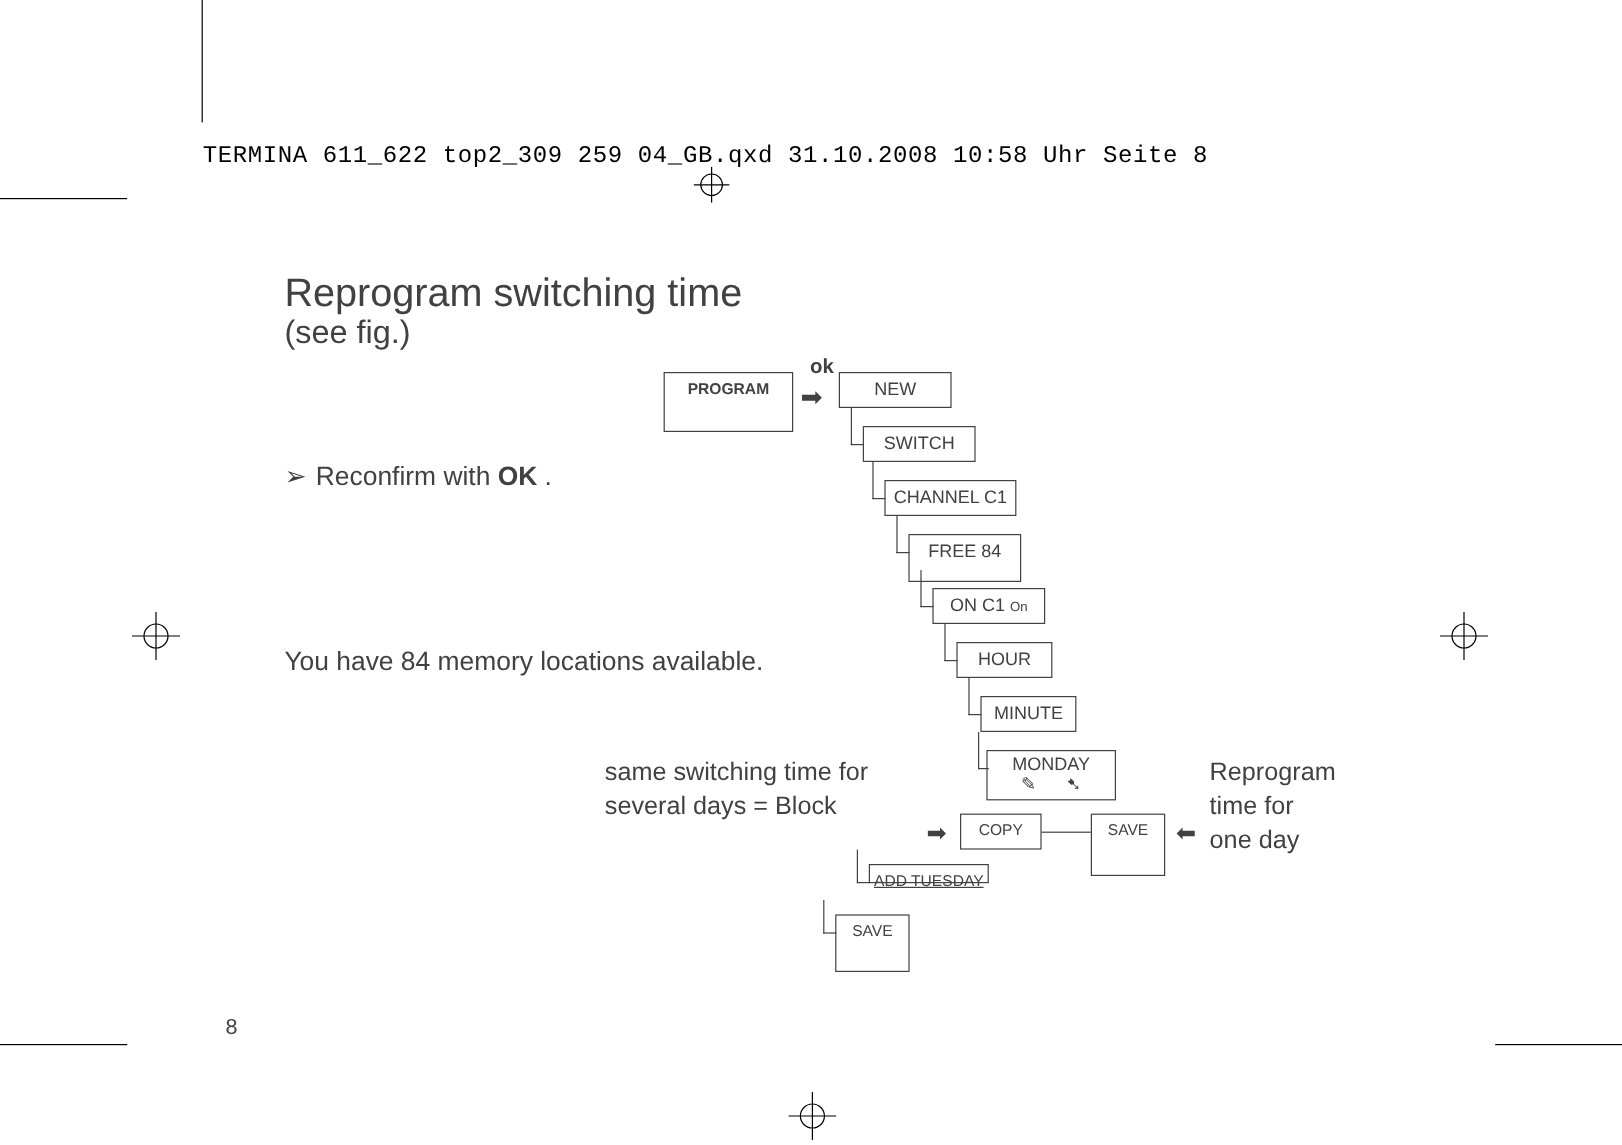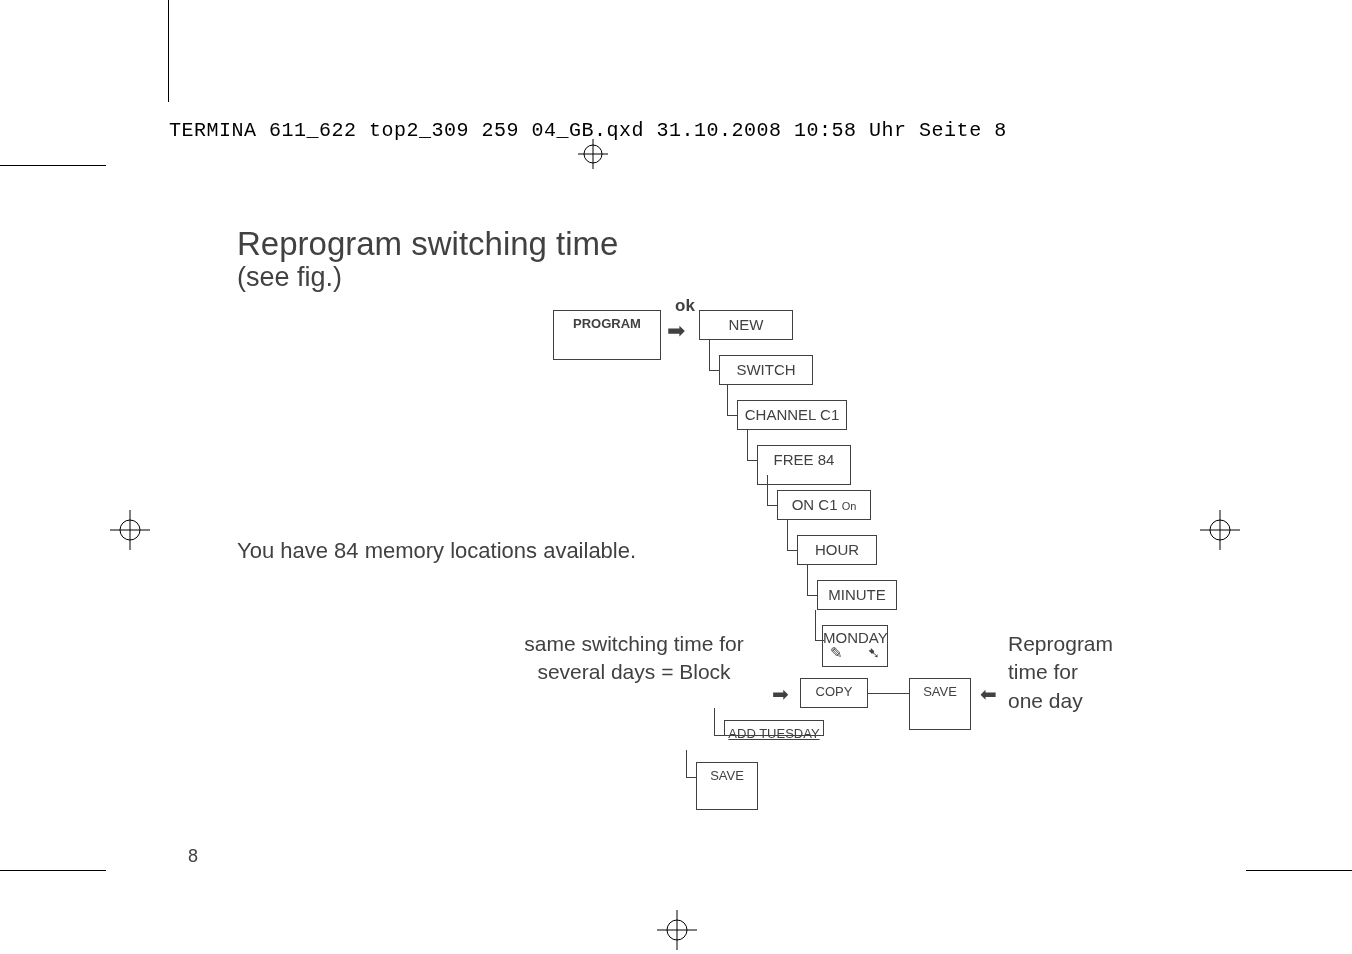--- a/index.html
+++ b/index.html
@@ -93,39 +93,39 @@
     box-sizing: border-box;
   }
   .box-program { top: 310px; left: 553px; width: 108px; height: 50px; font-weight: bold; font-size: 13px; }
   .box-new { top: 310px; left: 699px; width: 94px; height: 30px; }
   .box-switch { top: 355px; left: 719px; width: 94px; height: 30px; }
   .box-channel { top: 400px; left: 737px; width: 110px; height: 30px; }
   .box-free { top: 445px; left: 757px; width: 94px; height: 40px; }
   .box-onc1 { top: 490px; left: 777px; width: 94px; height: 30px; }
   .box-hour { top: 535px; left: 797px; width: 80px; height: 30px; }
   .box-minute { top: 580px; left: 817px; width: 80px; height: 30px; }
-  .box-monday { top: 625px; left: 822px; width: 66px; height: 42px; padding-top: 3px; text-align: center; }
+  .box-monday { top: 625px; left: 822px; width: 108px; height: 42px; padding-top: 3px; text-align: center; }
   .box-copy { top: 678px; left: 800px; width: 68px; height: 30px; font-size: 13px; }
   .box-save-right { top: 678px; left: 909px; width: 62px; height: 52px; font-size: 13px; padding-top: 5px; }
   .box-addtue { top: 720px; left: 724px; width: 100px; height: 16px; font-size: 13px; text-decoration: underline; }
   .box-save-left { top: 762px; left: 696px; width: 62px; height: 48px; font-size: 13px; padding-top: 5px; }
   .on-sub {
     font-size: 11px;
   }
   .monday-arrows {
     display: block;
     margin-top: -2px;
   }
   .lbl-same {
     position: absolute;
     top: 630px;
     left: 504px;
     font-size: 21px;
     color: #414141;
-    text-align: center;
+    text-align: left;
     width: 260px;
     line-height: 1.35;
   }
   .arrow-same {
     position: absolute;
     top: 682px;
     left: 772px;
     font-size: 20px;
     color: #414141;
   }
@@ -207,20 +207,24 @@
     <line x1="20" y1="0" x2="20" y2="40" stroke="#000" stroke-width="1"></line>
     <line x1="0" y1="20" x2="40" y2="20" stroke="#000" stroke-width="1"></line>
     <circle cx="20" cy="20" r="10" fill="none" stroke="#000" stroke-width="1"></circle>
   </svg>
 </div>
 
 <div class="title">Reprogram switching time</div>
 <div class="subtitle">(see fig.)</div>
 
 <div class="instructions">
+  <div class="row">
+    <span class="bullet">➢</span>
+    <span>Reconfirm with </span><b>OK</b><span> .</span>
+  </div>
 </div>
 <div class="memory-line">You have 84 memory locations available.</div>
 
 <div class="ok-label">ok</div>
 <div class="arrow-program">➡</div>
 
 <div class="box box-program">PROGRAM</div>
 <div class="box box-new">NEW</div>
 <div class="box box-switch">SWITCH</div>
 <div class="box box-channel">CHANNEL C1</div>

